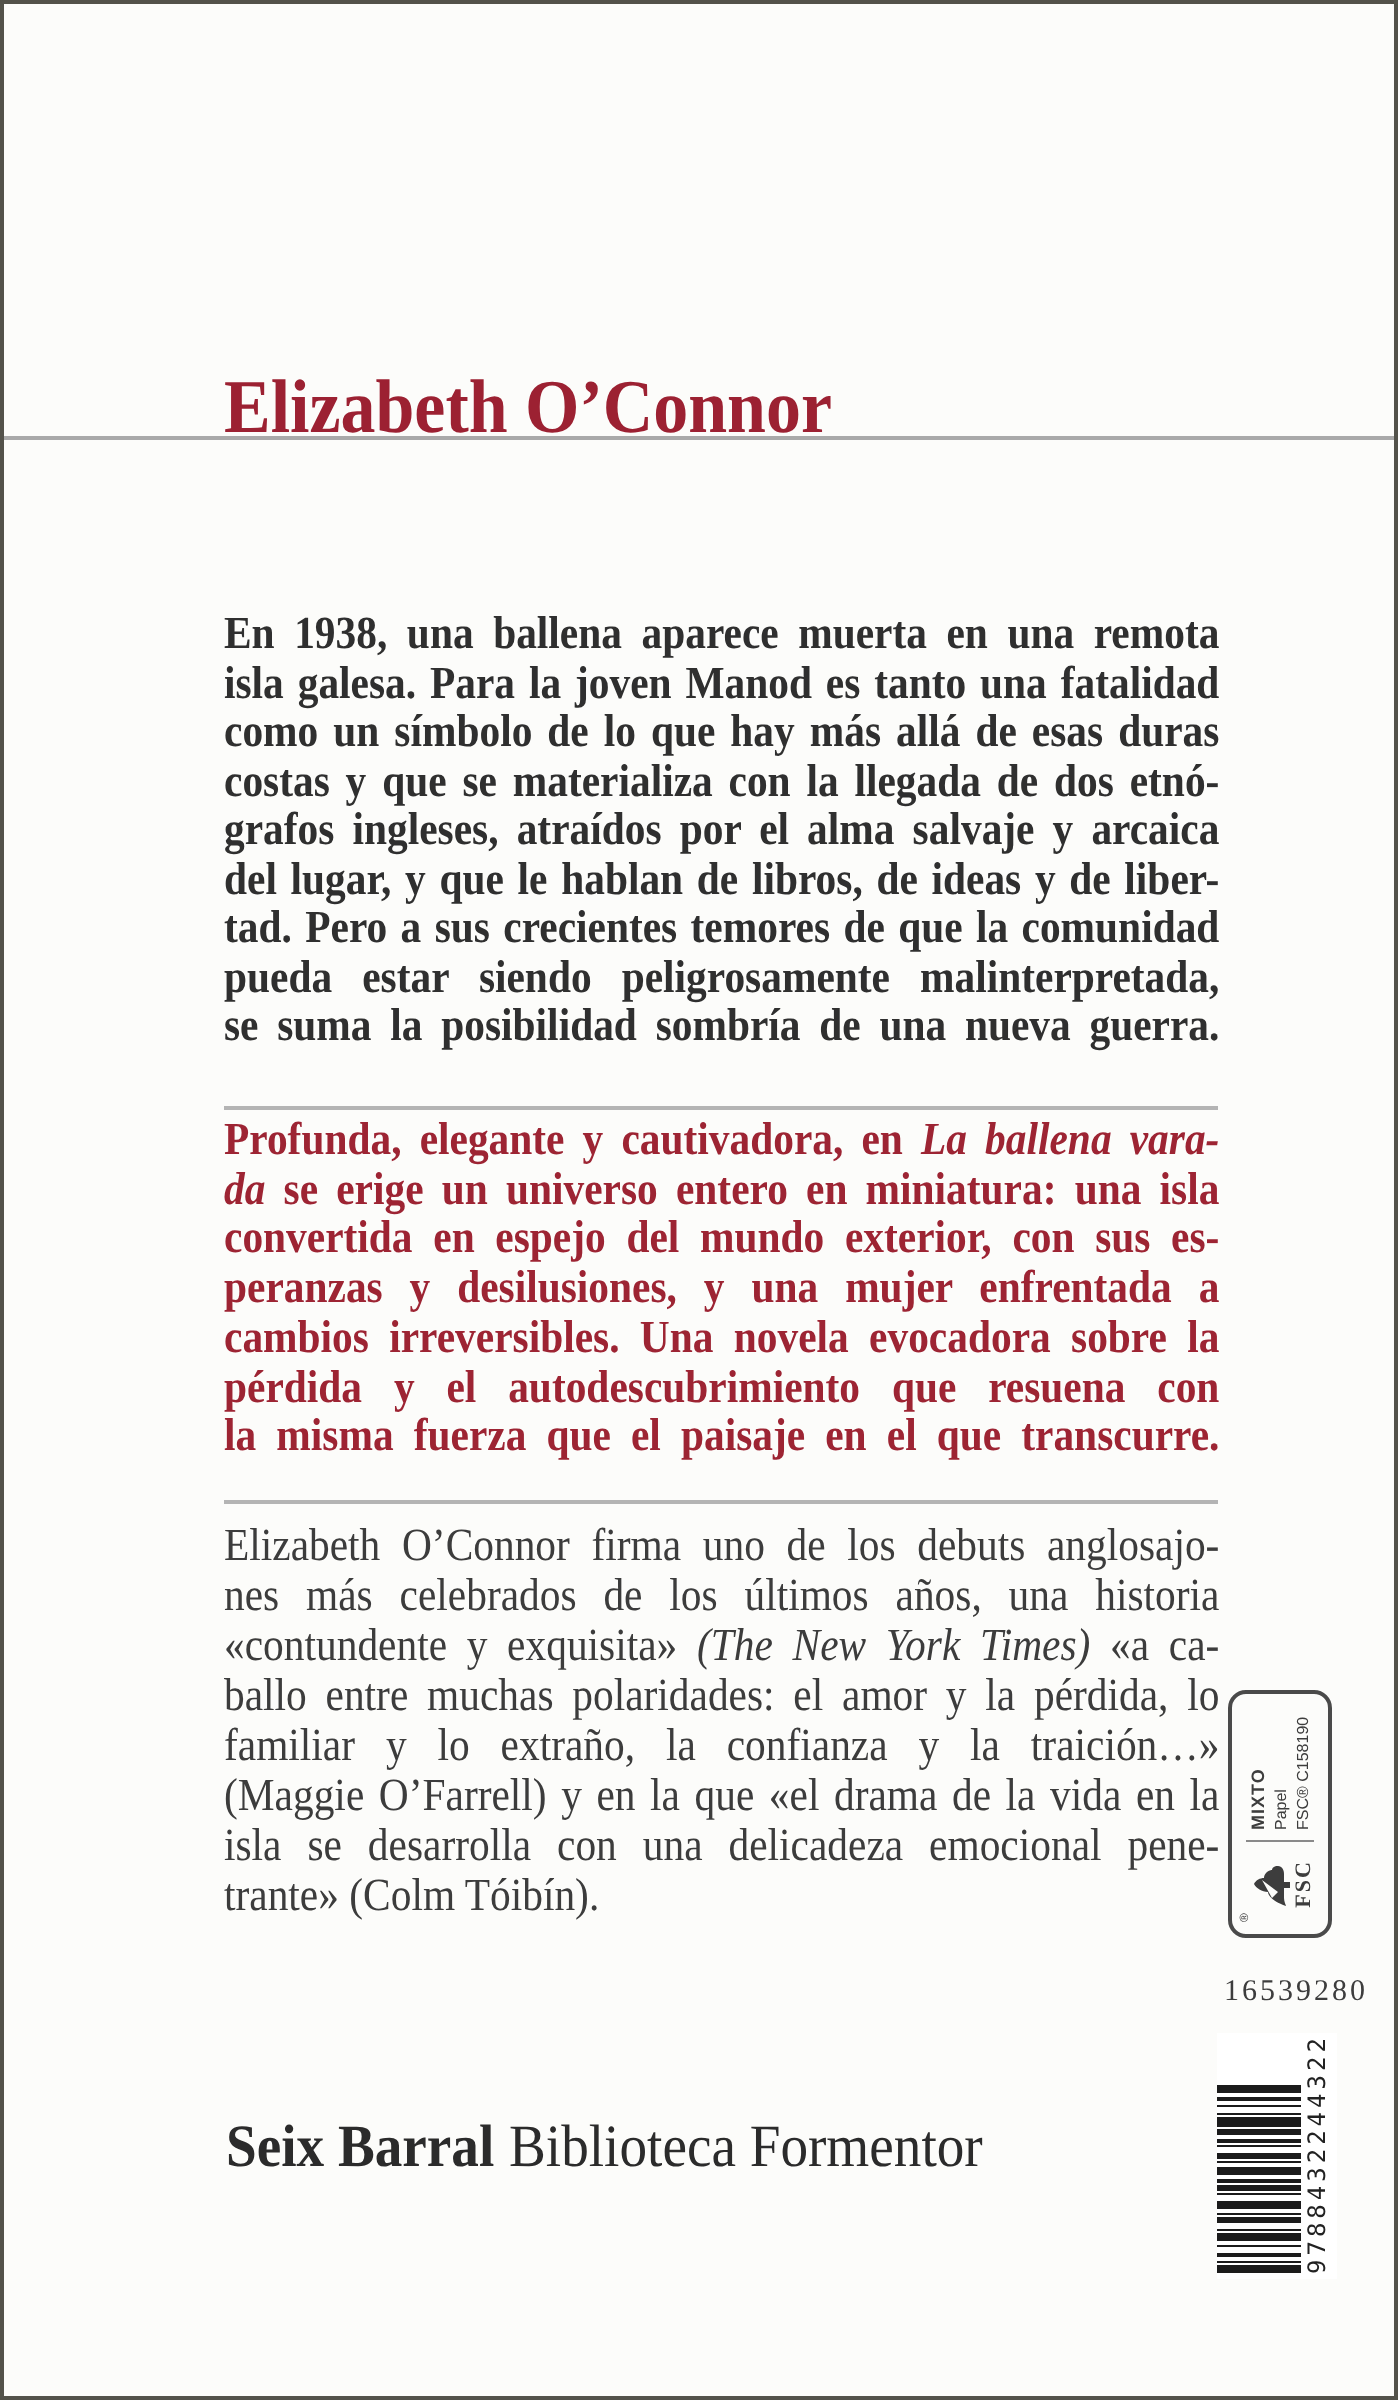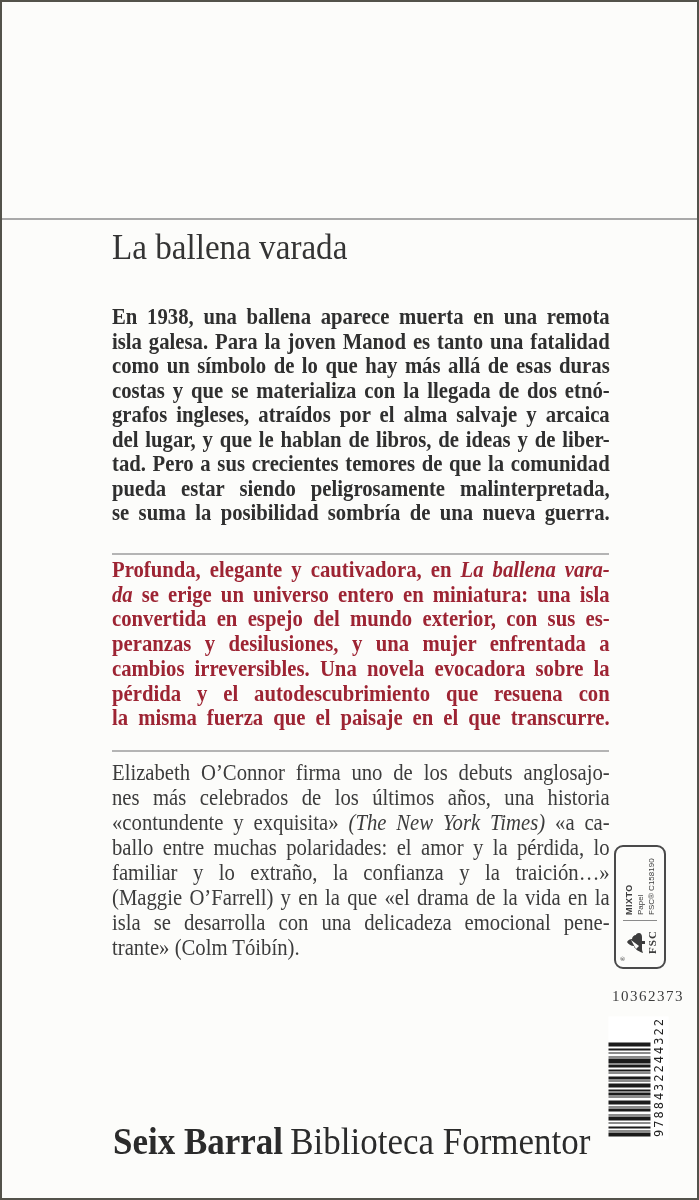--- a/index.html
+++ b/index.html
@@ -33,21 +33,21 @@
   .it{font-style:italic;}
 
   #synopsis{top:303px;line-height:24.5px;color:#2f2f2f;}
   #review{top:556px;line-height:24.7px;color:var(--accent-red,#9d2433);}
   #press{top:758px;line-height:25px;color:#3c3c3c;}
 
   .rule-col{position:absolute;left:110px;width:497px;height:2px;background:#b4b4b4;}
   #rule2{top:551px;}
   #rule3{top:748px;}
 
-  .publisher{position:absolute;left:111px;top:1117px;font-size:38px;color:#2b2b2b;}
+  .publisher{position:absolute;left:111px;top:1055px;font-size:30px;color:#2b2b2b;}
   .publisher .imprint{font-weight:700;margin-right:8px;}
 
   
   .fsc-wrap{
     position:absolute;left:576px;top:879px;width:124px;height:52px;
     transform:rotate(-90deg);
     display:flex;align-items:center;
     border:2px solid #4a4a4a;border-radius:9px;
     box-sizing:border-box;
     background:#fcfcfa;
@@ -85,24 +85,24 @@
     font-size:12px;letter-spacing:2px;color:#222;
     text-align:center;
   }
 </style>
 </head>
 <body>
 
 <div class="page">
 
 
+  <div class="author">
+    <span class="n92">Elizabeth O’Connor</span>
+  </div>
   <div class="rule-full"></div>
-  <div class="title">
-    <span class="n92">La ballena varada</span>
-  </div>
 
   <div id="synopsis" class="para narrow bold" style="color: rgb(47, 47, 47);">
       <div class="line"><span>En 1938, una ballena aparece muerta en una remota</span></div>
       <div class="line"><span>isla galesa. Para la joven Manod es tanto una fatalidad</span></div>
       <div class="line"><span>como un símbolo de lo que hay más allá de esas duras</span></div>
       <div class="line"><span>costas y que se materializa con la llegada de dos etnó-</span></div>
       <div class="line"><span>grafos ingleses, atraídos por el alma salvaje y arcaica</span></div>
       <div class="line"><span>del lugar, y que le hablan de libros, de ideas y de liber-</span></div>
       <div class="line"><span>tad. Pero a sus crecientes temores de que la comunidad</span></div>
       <div class="line"><span>pueda estar siendo peligrosamente malinterpretada,</span></div>
@@ -144,21 +144,21 @@
       <div class="fsc-word">FSC</div>
     </div>
     <div class="fsc-sep"></div>
     <div class="fsc-text">
       <div class="fsc-type">MIXTO</div>
       <div class="fsc-material">Papel</div>
       <div class="fsc-code">FSC® C158190</div>
     </div>
   </div>
 
-  <div class="print-code">10362373</div>
+  <div class="print-code">16539280</div>
 
   <div class="barcode-wrap">
     <div class="bars" id="bars">
         <span class="b" style="width: 4.05px;"></span>
         <span style="width: 1.35px;"></span>
         <span class="b" style="width: 1.35px;"></span>
         <span style="width: 1.35px;"></span>
         <span class="b" style="width: 2.7px;"></span>
         <span style="width: 2.7px;"></span>
         <span class="b" style="width: 1.35px;"></span>

